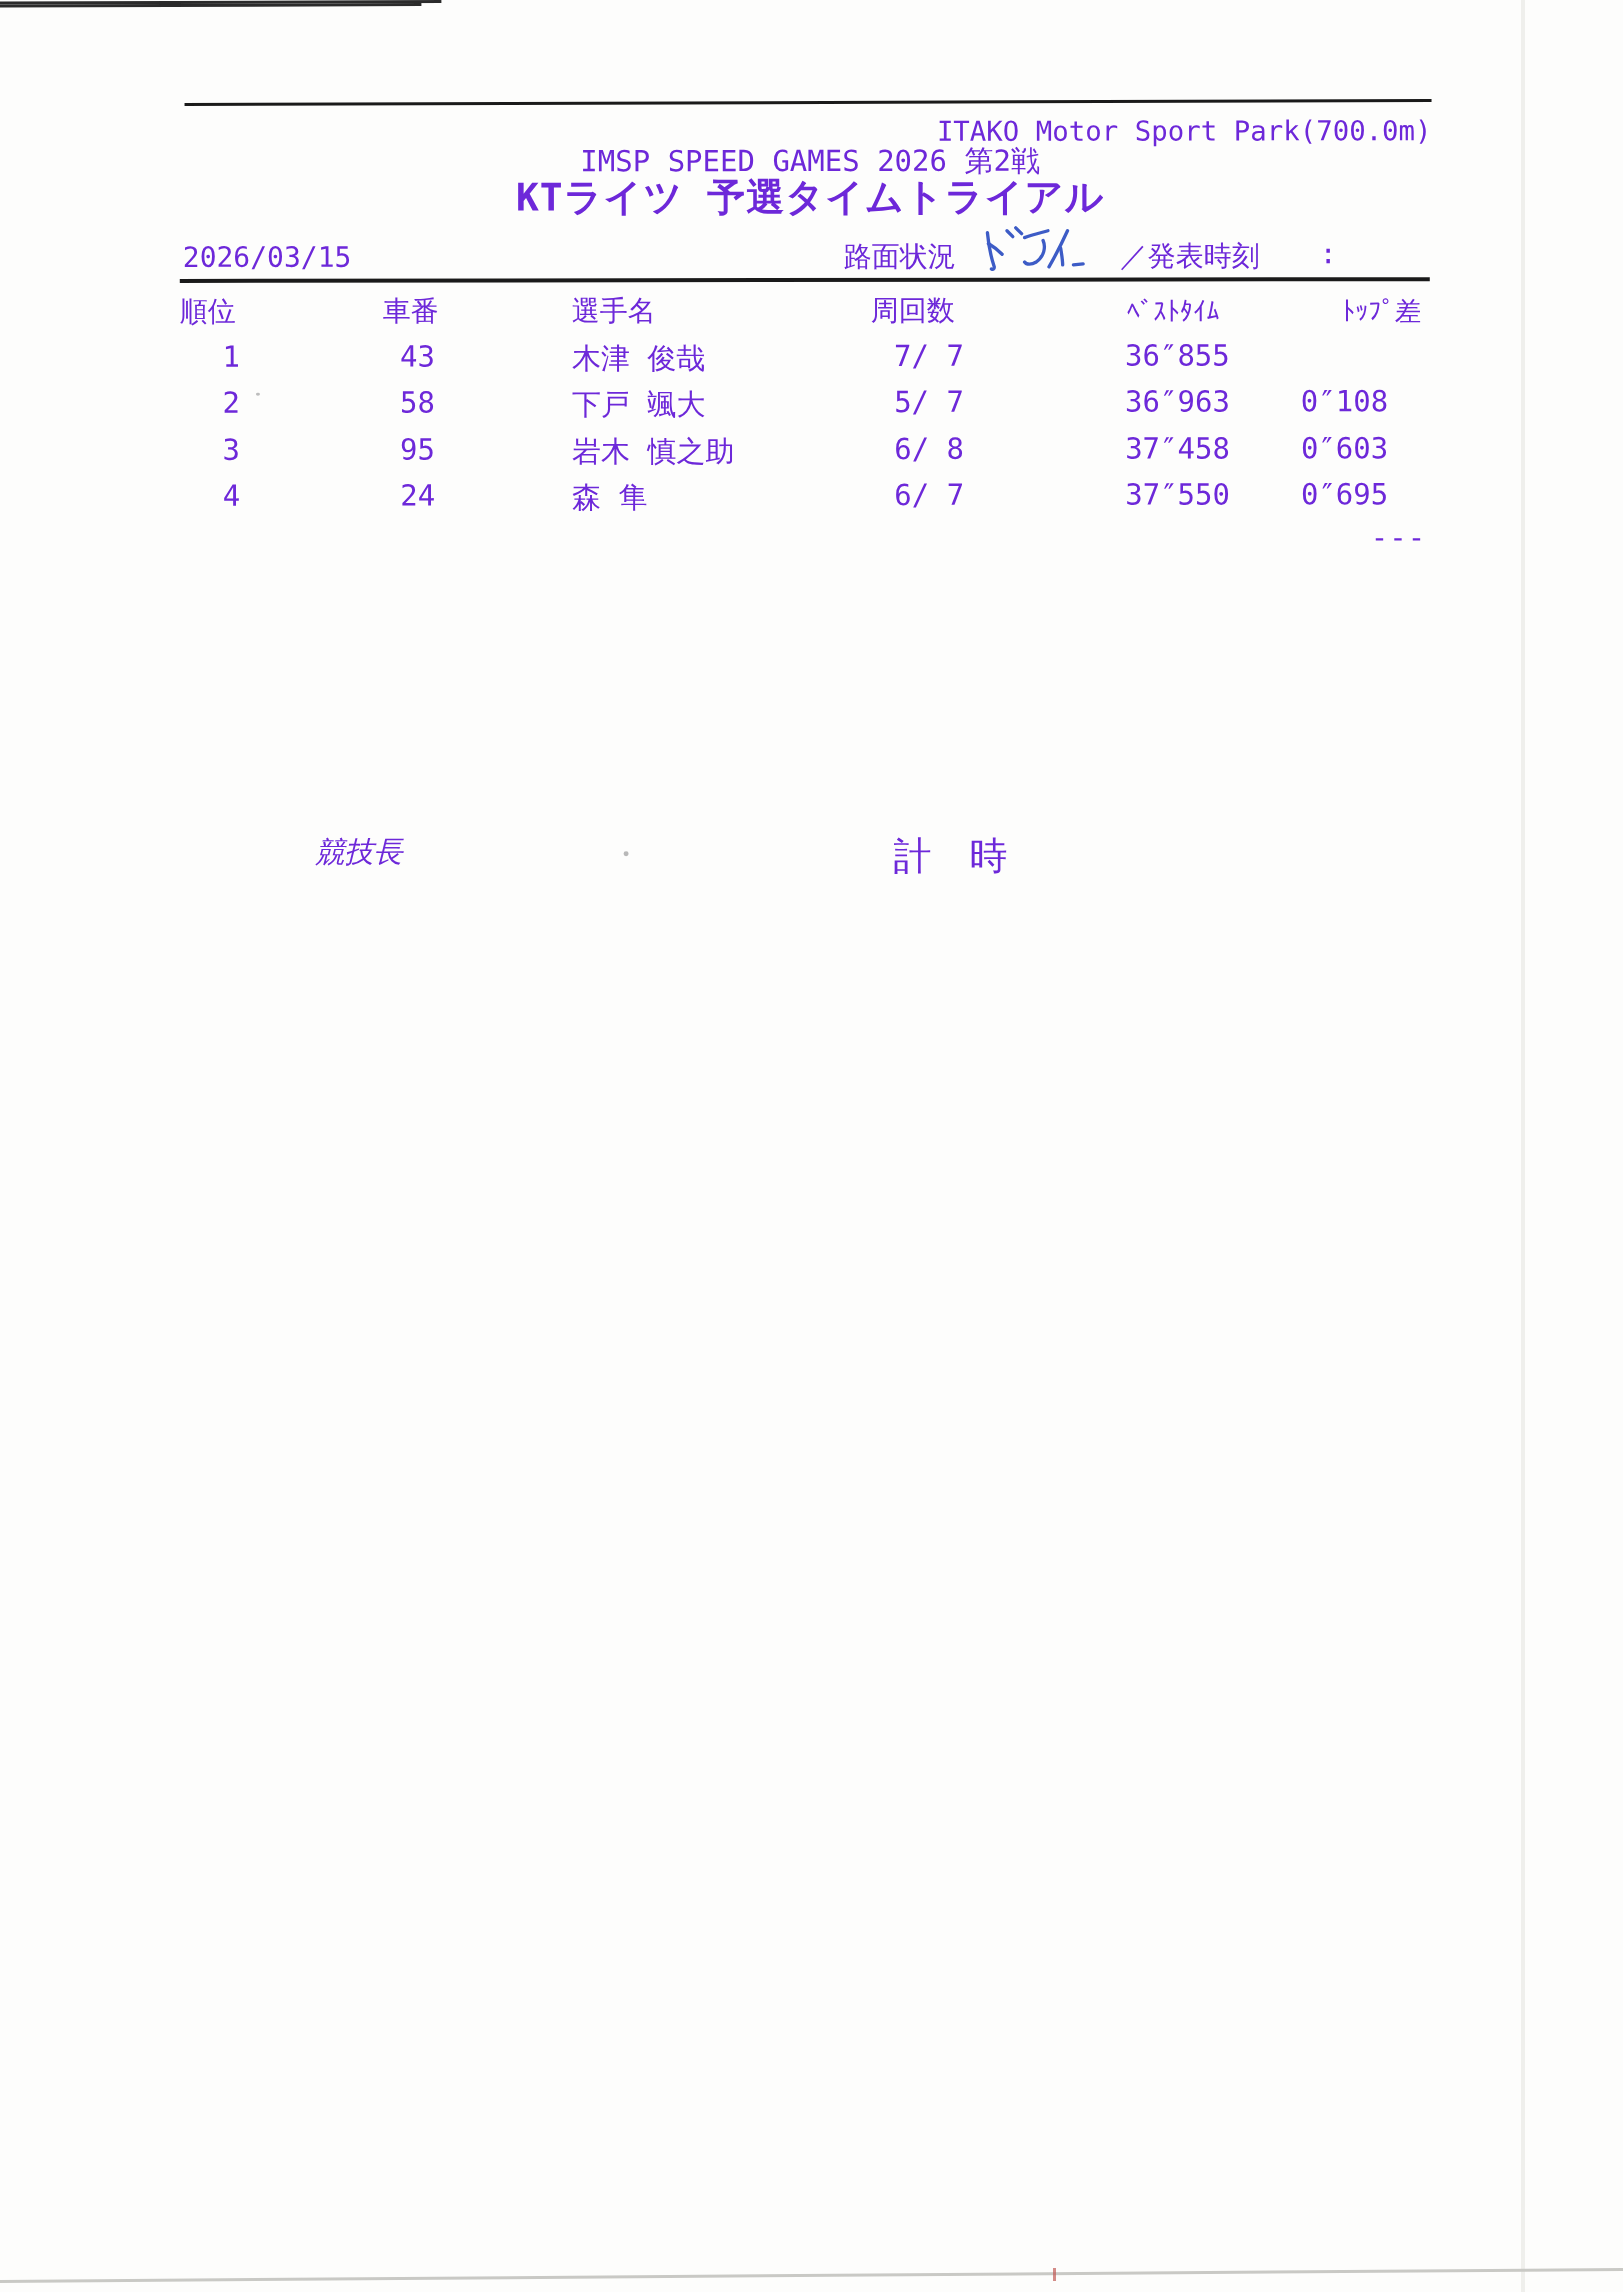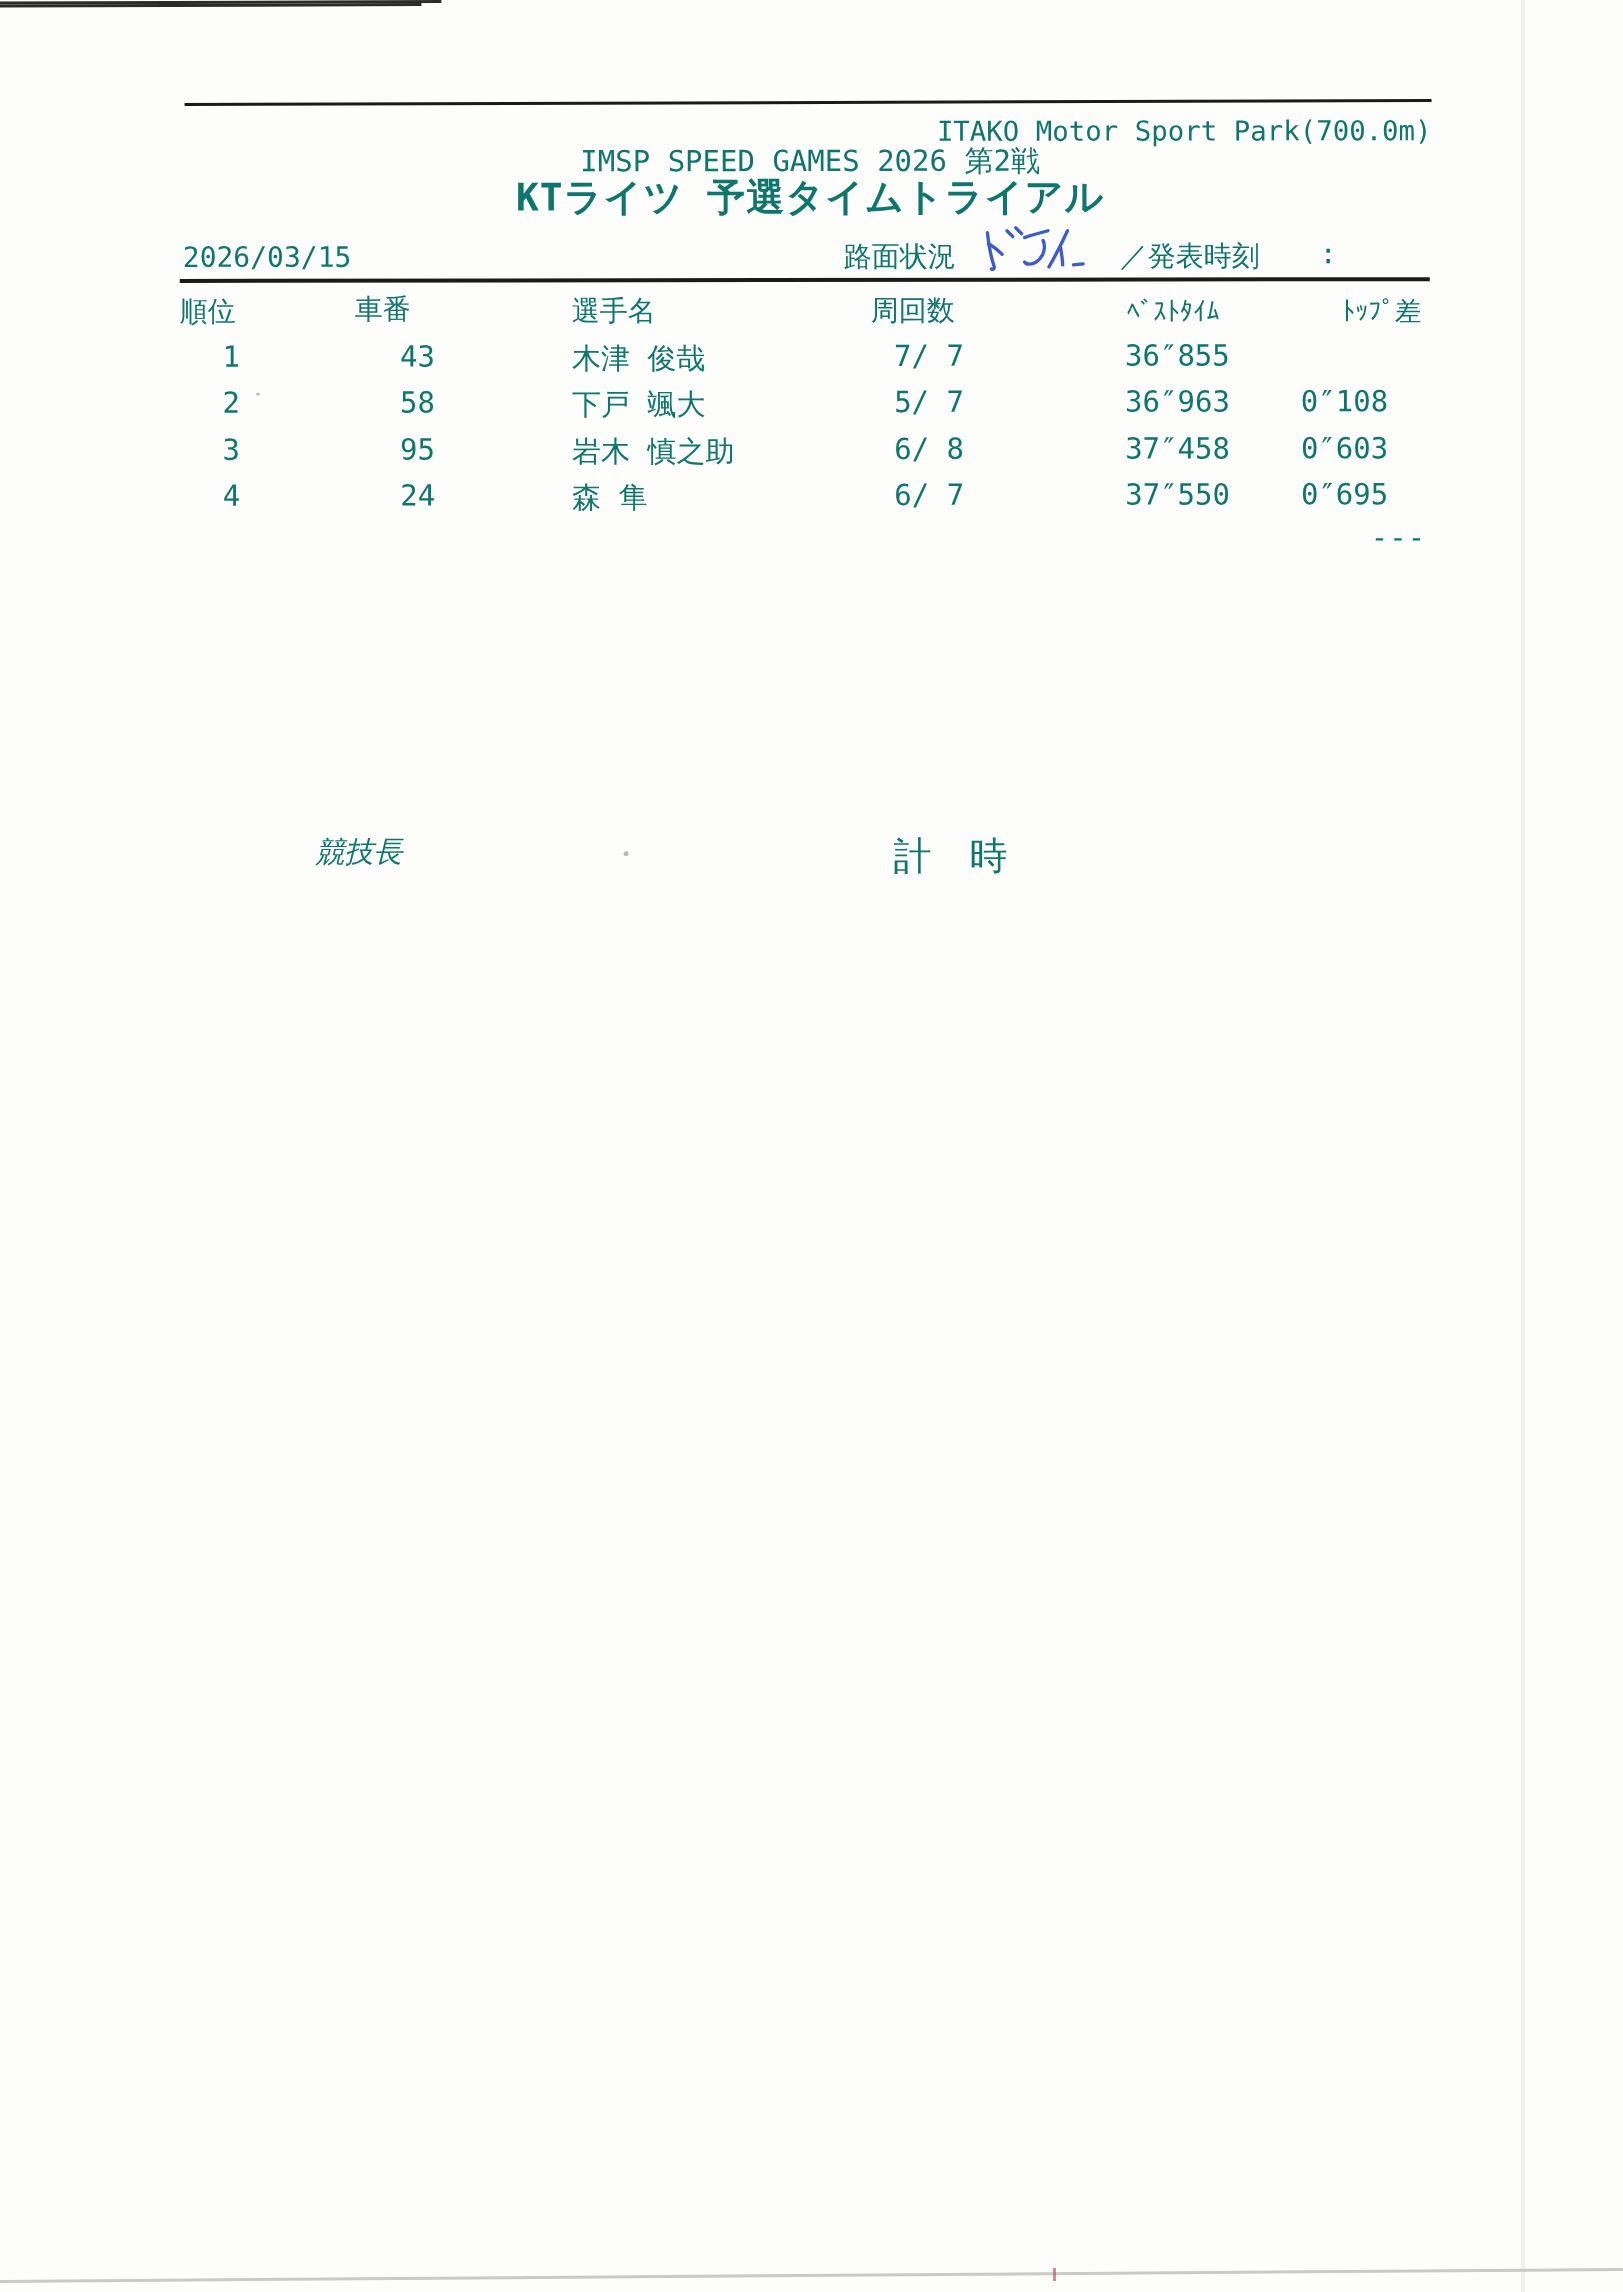--- a/index.html
+++ b/index.html
@@ -3,21 +3,21 @@
 <meta charset="utf-8">
 <style>
   html,body{margin:0;padding:0;background:#e8e8e8;}
   .sheet{
     position:relative;
     width:1623px;height:2293px;
     margin:0 auto;
     background:#fdfdfc;
     overflow:hidden;
     font-family:"DejaVu Sans Mono","Liberation Mono",monospace;
-    color:#0f766e;
+    color:#6d28d9;
   }
   .inner{
     position:absolute;inset:0;
     transform:rotate(-0.08deg);
   }
   .t{position:absolute;white-space:pre;line-height:1.15;}
   .rule{position:absolute;background:#1a1a1a;}
   
   .rule-top{left:186px;top:101px;width:1247px;height:2.9px;transform:rotate(-0.1deg);}
   .venue{left:882px;top:116px;width:551px;text-align:right;font-size:27.4px;}
@@ -26,21 +26,21 @@
   
   .date{left:184px;top:241px;font-size:28px;}
   .surface-label{left:845px;top:241px;font-size:28px;}
   .announce-label{left:1121px;top:241px;font-size:28px;}
   .announce-colon{left:1321px;top:239px;font-size:28px;}
   .handwriting{position:absolute;left:976px;top:222px;width:125px;height:65px;}
   .rule-mid{left:181px;top:278px;width:1250px;height:3.9px;}
   
   .thead .t{font-size:28px;top:295px;}
   .th-rank{left:181px;}
-  .th-car{left:356px;font-family:Liberation Mono, monospace;}
+  .th-car{left:384px;}
   .th-driver{left:573px;}
   .th-laps{left:872px;}
   .th-best{left:1100px;font-size:26.5px !important;top:297px !important;margin-left:28px;}
   .th-gap{left:1343px;font-size:26.5px !important;top:297px !important;}
   .row{position:absolute;left:0;width:1623px;height:37px;font-size:29px;}
   .row-0{top:339px;}
   .row-1{top:385px;}
   .row-2{top:432px;}
   .row-3{top:478px;}
   .cell{position:absolute;top:0;white-space:pre;}

